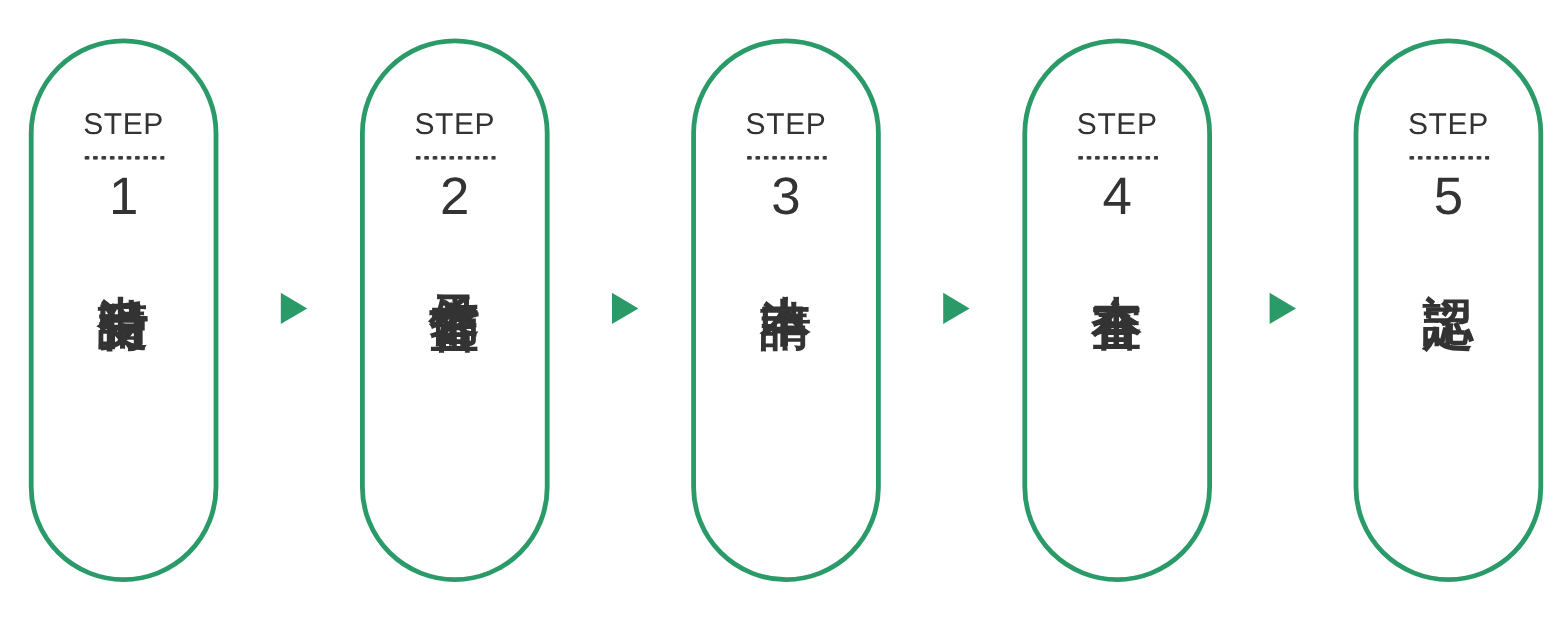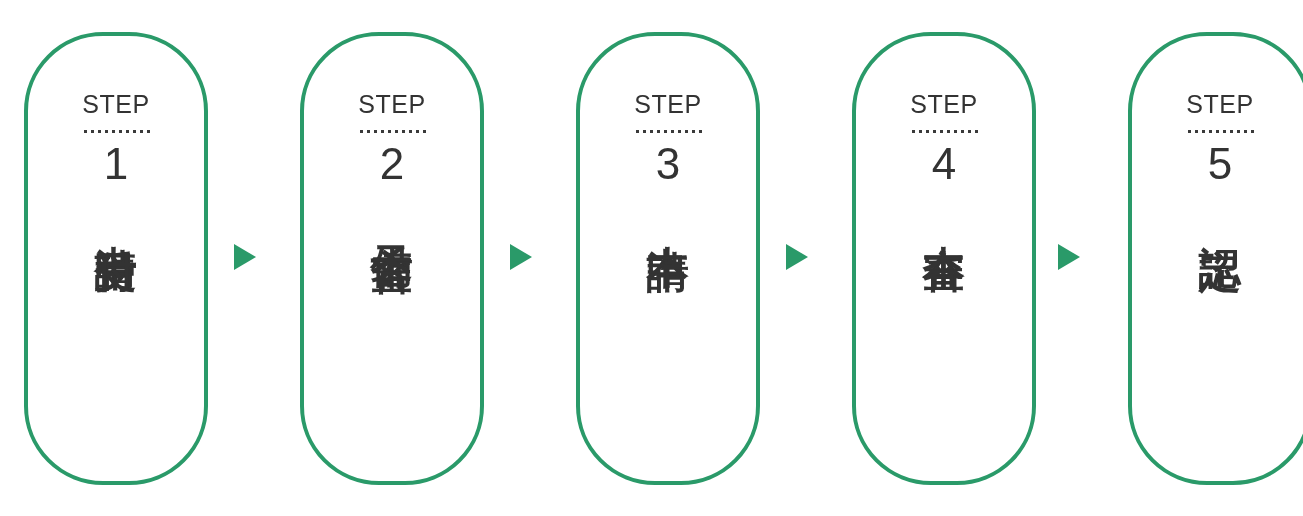--- a/index.html
+++ b/index.html
@@ -16,21 +16,21 @@
 
   #flow {
     position: relative;
     width: 1303px;
     height: 516px;
   }
 
   .step-capsule {
     position: absolute;
     top: 32px;
-    width: 184px;
+    width: 158px;
     height: 453px;
     box-sizing: border-box;
     border: 4px solid var(--accent, #2a9a69);
     border-radius: 79px;
     background: #ffffff;
     display: flex;
     flex-direction: column;
     align-items: center;
   }
 

